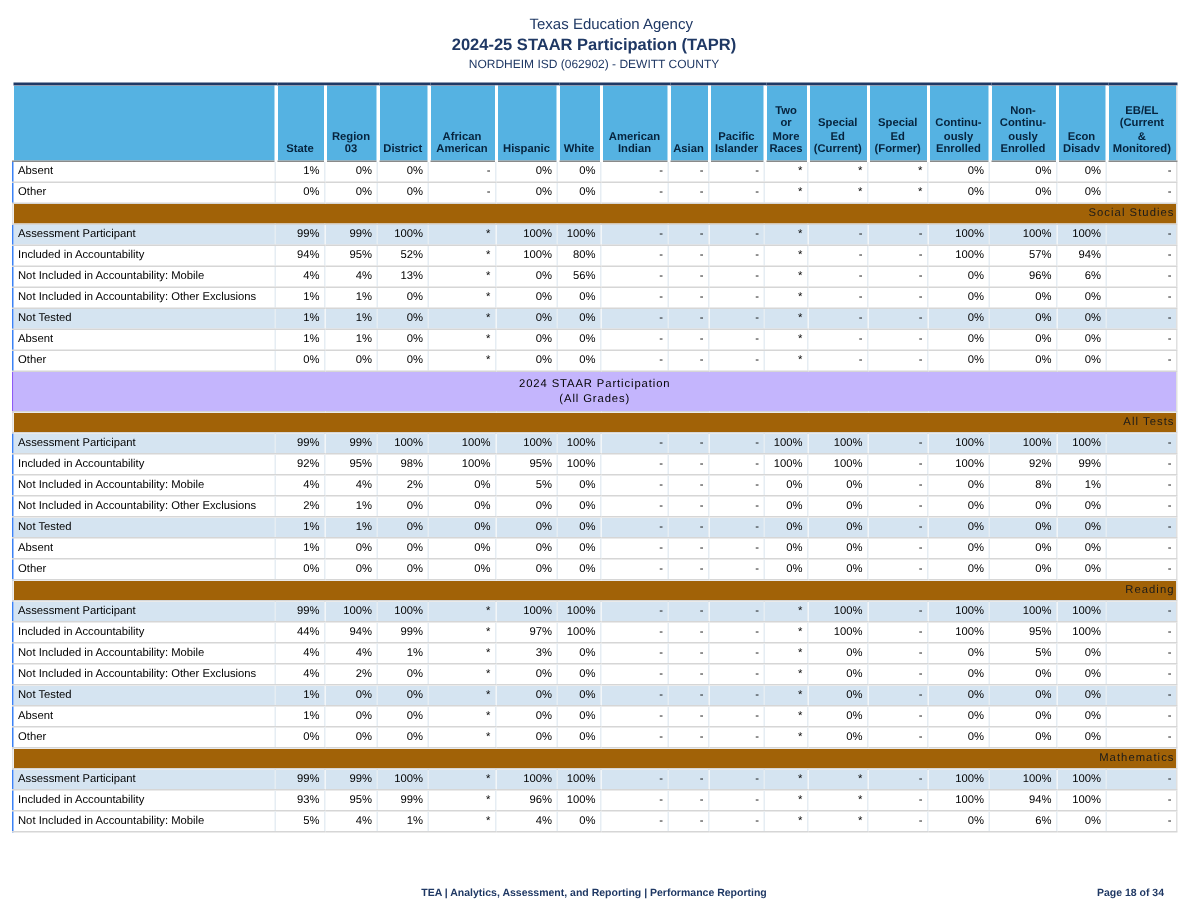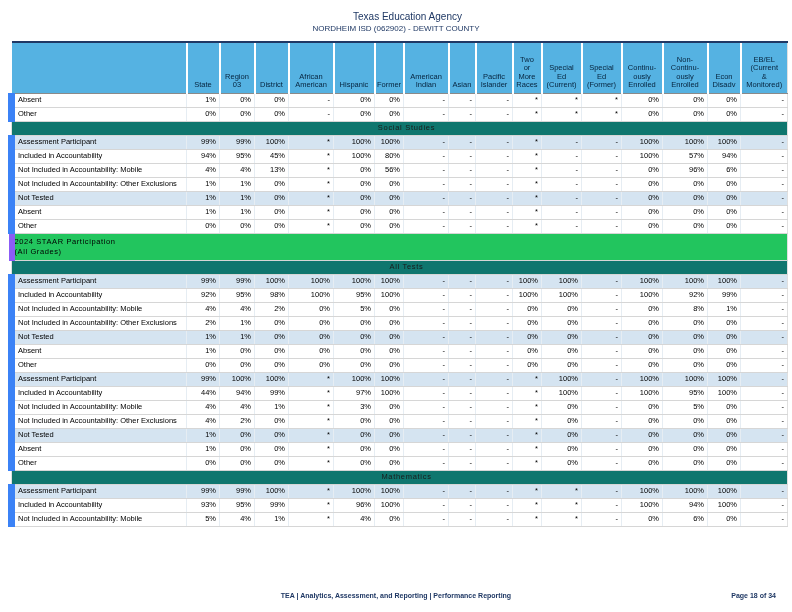--- a/index.html
+++ b/index.html
@@ -10,53 +10,54 @@
   .title-block{text-align:center;padding-top:10px;color:#1F3864;}
   .t1{font-size:10px;line-height:13px;padding-left:23px;}
   .t2{font-size:11px;font-weight:bold;line-height:14px;}
   .t3{font-size:8px;font-weight:normal;line-height:11px;}
 
   table.report{
     border-collapse:collapse;table-layout:fixed;width:776px;margin:7px 0 0 8px;
     border-right:1px solid #e0e0e0;
   }
   thead th{
-    background:#55B2E2;color:#06233D;font-weight:normal;font-size:7.5px;line-height:8.5px;
+    background:#55B2E2;color:#06233D;font-weight:bold;font-size:7.5px;line-height:8.5px;
     vertical-align:bottom;text-align:center;padding:2px 1px 3px;
     border-top:2px solid #1F3864;border-left:2px solid #ffffff;border-bottom:1px solid #8a8a8a;
     overflow:hidden;
   }
   thead th:first-child{border-left:none;}
   thead tr{height:51px;}
   tbody td{
     font-size:7.5px;line-height:10px;padding-top:1px;padding-bottom:1px;height:11px;
     border-bottom:1px solid #d6d6d6;border-left:1px solid #e6edf3;color:#000;
     overflow:hidden;
   }
-  tbody td:first-child{border-left:7px solid #3b82f6;}
+  tbody td:first-child{border-left:1px solid #3b82f6;}
   td.lbl{text-align:left;padding-left:3px;padding-right:2px;}
   td.val{text-align:right;padding-right:3px;}
   tr.hl td{background:#D5E4F1;}
   tr.section td{
-    background:#0f766e;text-align:center;padding-left:15px;letter-spacing:0.7px;
+    background:#a16207;text-align:right;padding-left:15px;letter-spacing:0.7px;
     color:#1a1a1a;border-left:1px solid #e0e0e0;
   }
   tr.band td{
-    background:#22c55e;text-align:left;line-height:10px;padding:3px 0;
-    border-left:6px solid #8b5cf6;letter-spacing:0.6px;
+    background:#c4b5fd;text-align:center;line-height:10px;padding:3px 0;
+    border-left:1px solid #8b5cf6;letter-spacing:0.6px;
   }
   .footer{position:absolute;top:592px;left:0;width:792px;color:#1F3864;font-size:7px;font-weight:bold;}
   .footer-center{text-align:center;}
   .footer-page{position:absolute;right:16px;top:0;}
 </style>
 </head>
 <body>
 
 <div class="title-block">
   <div class="t1">Texas Education Agency</div>
+  <div class="t2">2024-25 STAAR Participation (TAPR)</div>
   <div class="t3">NORDHEIM ISD (062902) - DEWITT COUNTY</div>
 </div>
 
 <table class="report">
   <colgroup id="cols">
       <col style="width: 175px;">
       <col style="width: 33px;">
       <col style="width: 35px;">
       <col style="width: 34px;">
       <col style="width: 45px;">
@@ -74,21 +75,21 @@
       <col style="width: 47px;">
     </colgroup>
   <thead>
     <tr id="header-row">
         <th></th>
         <th>State</th>
         <th>Region<br>03</th>
         <th>District</th>
         <th>African<br>American</th>
         <th>Hispanic</th>
-        <th>Former</th>
+        <th>White</th>
         <th>American<br>Indian</th>
         <th>Asian</th>
         <th>Pacific<br>Islander</th>
         <th>Two<br>or<br>More<br>Races</th>
         <th>Special<br>Ed<br>(Current)</th>
         <th>Special<br>Ed<br>(Former)</th>
         <th>Continu-<br>ously<br>Enrolled</th>
         <th>Non-<br>Continu-<br>ously<br>Enrolled</th>
         <th>Econ<br>Disadv</th>
         <th>EB/EL<br>(Current<br>&amp;<br>Monitored)</th>
@@ -152,21 +153,21 @@
         <td class="val">-</td>
         <td class="val">100%</td>
         <td class="val">100%</td>
         <td class="val">100%</td>
         <td class="val">-</td>
       </tr>
       <tr>
         <td class="lbl">Included in Accountability</td>
         <td class="val">94%</td>
         <td class="val">95%</td>
-        <td class="val">45%</td>
+        <td class="val">52%</td>
         <td class="val">*</td>
         <td class="val">100%</td>
         <td class="val">80%</td>
         <td class="val">-</td>
         <td class="val">-</td>
         <td class="val">-</td>
         <td class="val">*</td>
         <td class="val">-</td>
         <td class="val">-</td>
         <td class="val">100%</td>
@@ -400,20 +401,23 @@
         <td class="val">-</td>
         <td class="val">-</td>
         <td class="val">-</td>
         <td class="val">0%</td>
         <td class="val">0%</td>
         <td class="val">-</td>
         <td class="val">0%</td>
         <td class="val">0%</td>
         <td class="val">0%</td>
         <td class="val">-</td>
+      </tr>
+      <tr class="section">
+        <td colspan="17">Reading</td>
       </tr>
       <tr class="hl">
         <td class="lbl">Assessment Participant</td>
         <td class="val">99%</td>
         <td class="val">100%</td>
         <td class="val">100%</td>
         <td class="val">*</td>
         <td class="val">100%</td>
         <td class="val">100%</td>
         <td class="val">-</td>

